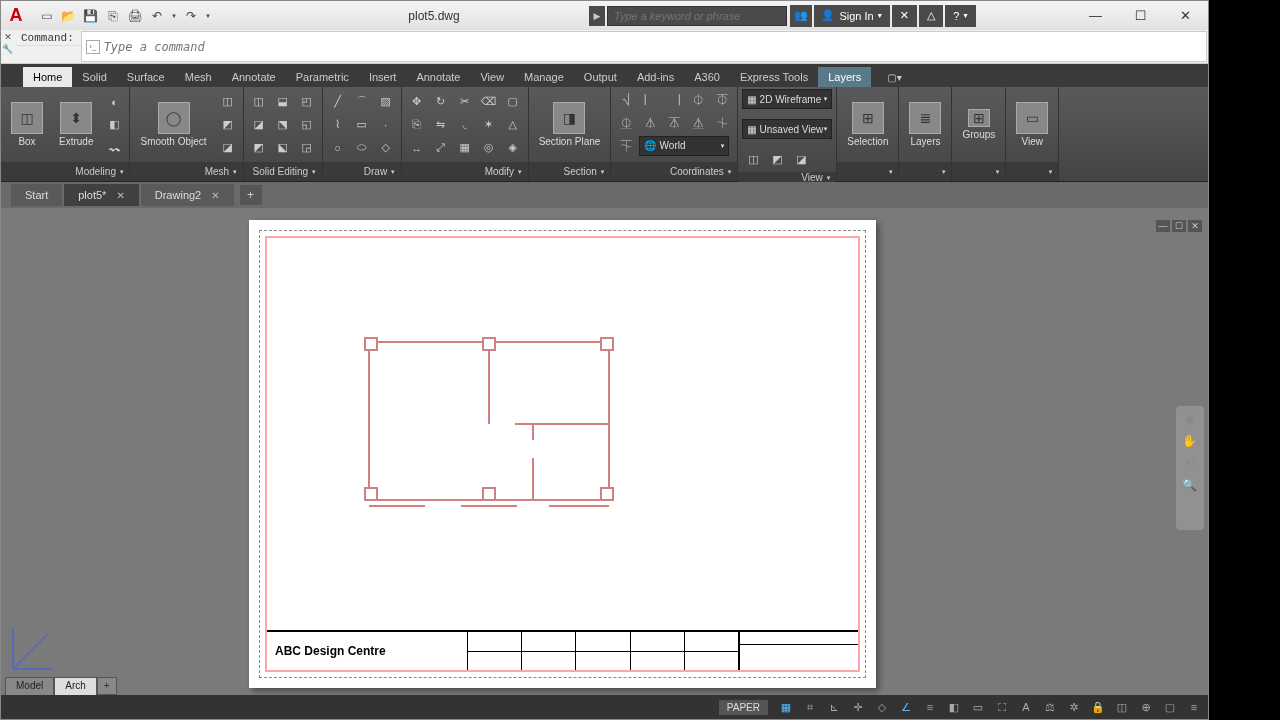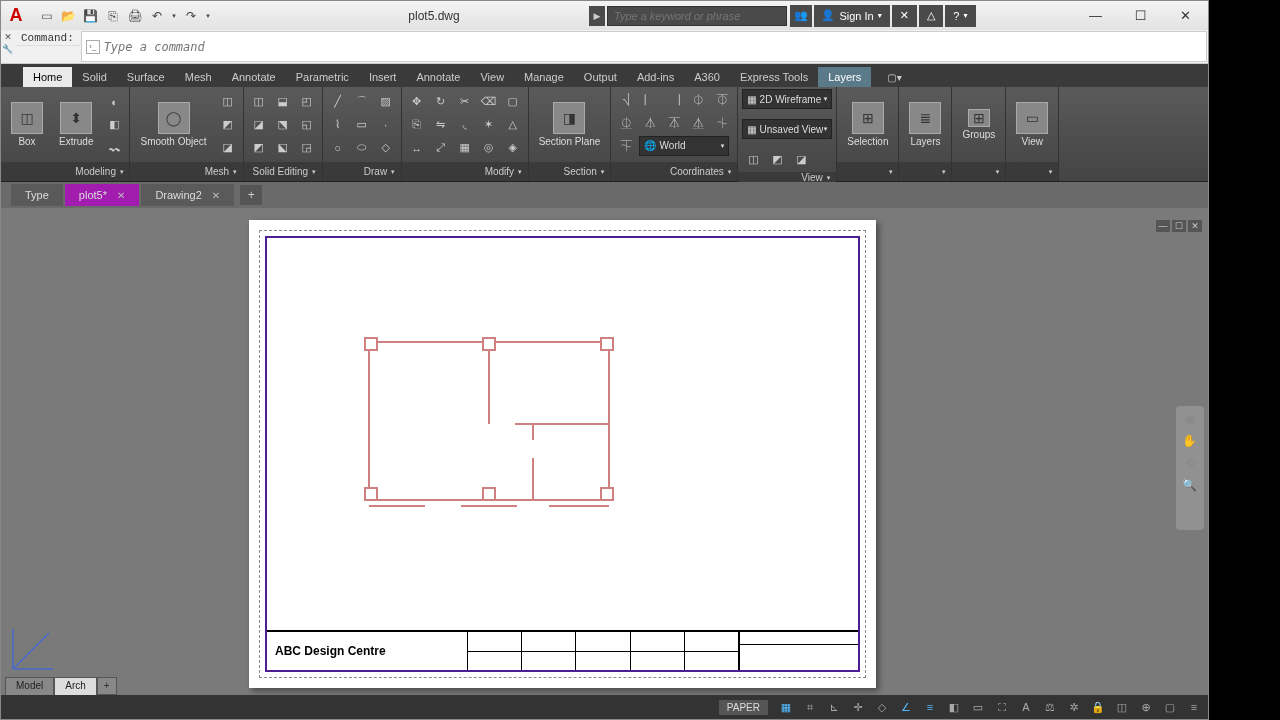--- a/index.html
+++ b/index.html
@@ -45,29 +45,29 @@
 .big-btn { display: flex; flex-direction: column; align-items: center; justify-content: center; color: #ddd; font-size: 10px; padding: 2px 6px; min-width: 40px; gap:2px;}
 .big-btn .ico { width: 32px; height: 32px; background: #888; border: 1px solid #aaa; display:flex;align-items:center;justify-content:center;color:#333;font-size:14px;}
 .btn-grid { display: grid; grid-template-rows: repeat(3, 21px); grid-auto-flow: column; gap: 2px; }
 .sm-btn { width: 22px; height: 21px; display: flex; align-items: center; justify-content: center; color: #ccc; font-size: 11px;}
 .dropdown-field { height: 20px; background: #333; border: 1px solid #222; color: #ddd; font-size: 10px; display: flex; align-items: center; padding: 0 4px; min-width: 90px; justify-content: space-between;}
 .dropdown-field .arrow{font-size:7px;}
 
 
 .file-tabs { height: 26px; background: #6a6a6a; display: flex; align-items: center; padding-left: 10px; gap: 2px; font-size: 11px; }
 .file-tab { padding: 5px 14px; background: #5a5a5a; color: #ddd; display:flex;align-items:center;gap:10px; position:relative;}
-.file-tab.active { background: #a21caf; }
+.file-tab.active { background: #404040; }
 .file-tab .close { color: #bbb; font-size: 10px; }
 .file-tab-add { width: 22px; height: 20px; background: #555; color: #ccc; display:flex;align-items:center;justify-content:center;margin-left:4px;font-size:12px;}
 
 
 .docarea { flex: 1; background: #7a7a7a; position: relative; overflow: hidden; }
 .paper { position: absolute; left: 248px; top: 12px; width: 627px; height: 468px; background: #fff; box-shadow: 3px 3px 6px rgba(0,0,0,.4); }
 .paper-frame { position: absolute; inset: 10px; border: 1px dashed #888; }
-.paper-inner { position: absolute; inset: 16px; border: 2px solid #4c1d95; }
+.paper-inner { position: absolute; inset: 16px; border: 2px solid #fca5a5; }
 .titleblock { position: absolute; left: 0; right: 0; bottom: 0; height: 40px; border-top: 2px solid #000; display: flex; }
 .tb-left { flex: 0 0 200px; padding: 4px 8px; font-size: 12px; font-weight: bold; display:flex;align-items:center;}
 .tb-grid { flex: 1; display: grid; grid-template-columns: repeat(5,1fr); }
 .tb-cell { border-left: 1px solid #000; }
 .tb-cell::before{content:"";display:block;height:19px;border-bottom:1px solid #000;}
 .tb-right { flex: 0 0 120px; border-left: 2px solid #000; }
 .tb-right::before{content:"";display:block;height:12px;border-bottom:1px solid #000;}
 
 
 .plan { position: absolute; left: 98px; top: 100px; }
@@ -376,21 +376,21 @@
           </div>
         </div>
       <div class="panel-title">
           <span class="arrow">▾</span>
         </div>
     </div>
   </div>
 
   <div class="file-tabs">
     <div class="file-tab">
-        <span>Type</span>
+        <span>Start</span>
       </div>
     <div class="file-tab active">
         <span>plot5*</span>
         <span class="close">✕</span>
       </div>
     <div class="file-tab">
         <span>Drawing2</span>
         <span class="close">✕</span>
       </div>
     <div class="file-tab-add">+</div>

